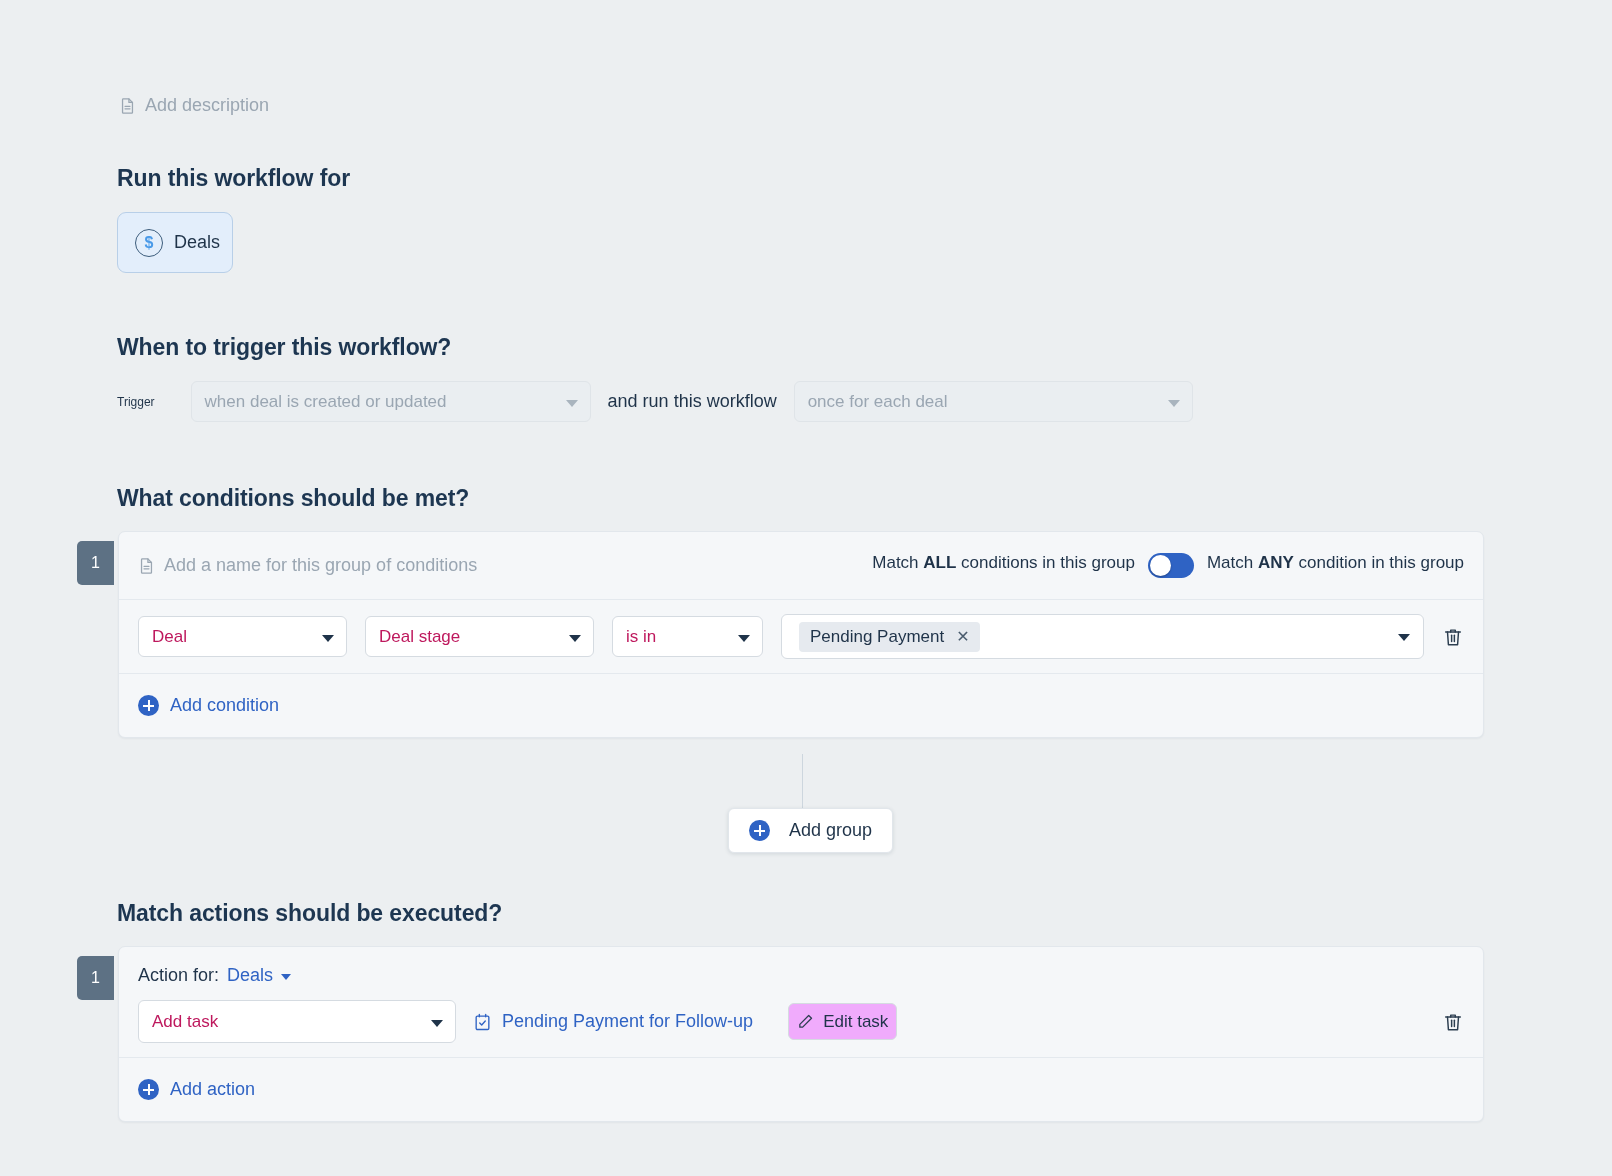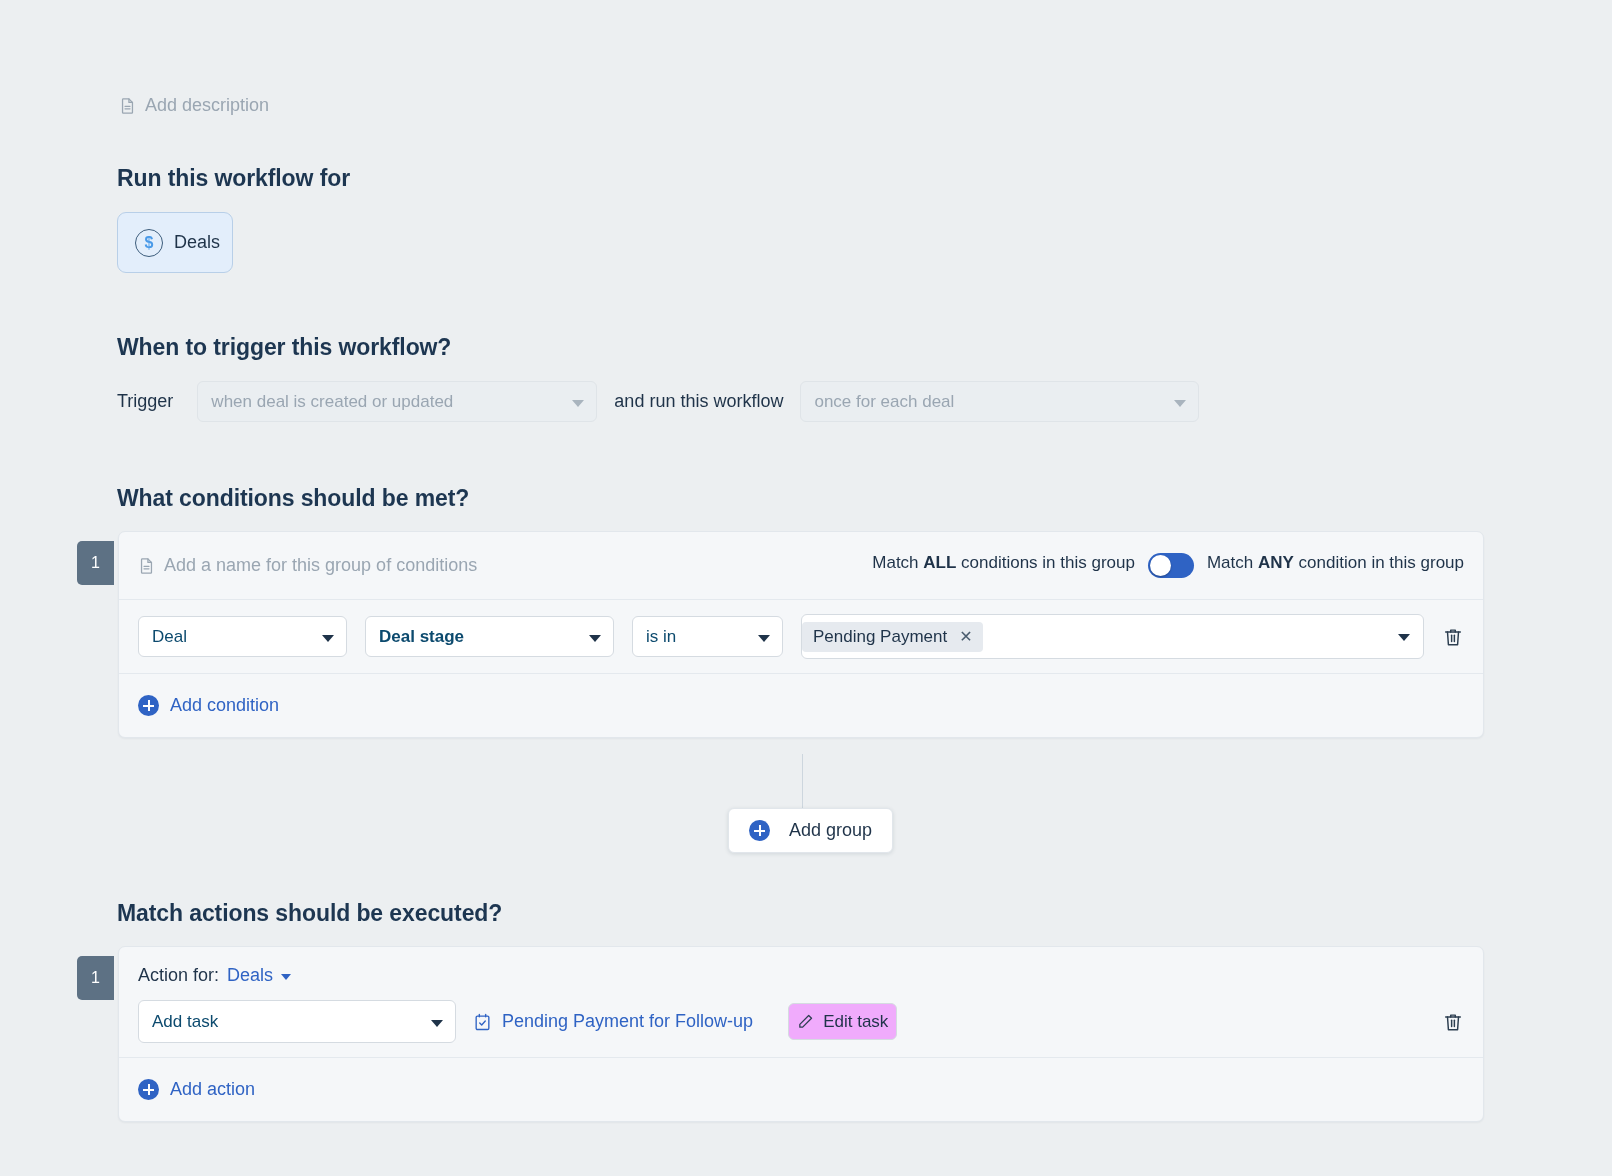--- a/index.html
+++ b/index.html
@@ -55,28 +55,28 @@
     display: flex; align-items: center; justify-content: center;
     font-size: 16px; font-weight: 700; color: #4a9ae8; line-height: 1;
   }
   .obj-card .lbl { font-size: 18px; color: #1f3349; }
 
   
   .trigger-row {
     position: absolute; left: 117px; top: 381px;
     display: flex; align-items: center; gap: 0;
   }
-  .trigger-label { font-size: 18px; color: #1f3349; margin-right: 24px; }
+  .trigger-label { font-size: 12px; color: #1f3349; margin-right: 36px; }
   .mid-label { font-size: 18px; color: #1f3349; margin: 0 17px; }
 
   .select {
     height: 41px; border-radius: 6px;
     border: 1px solid #d5dbe1; background: #ffffff;
     display: flex; align-items: center; padding: 0 13px;
-    font-size: 17px; color: #0c4a6e; cursor: pointer; position: relative;
+    font-size: 17px; color: #be185d; cursor: pointer; position: relative;
   }
   .select.disabled { background: #eaeef1; border-color: #dfe4e8; color: #9aa6b2; }
   .select .caret {
     position: absolute; right: 12px; top: 50%;
     width: 0; height: 0; margin-top: -2px;
     border-left: 6px solid transparent; border-right: 6px solid transparent;
     border-top: 7px solid #1f3349;
   }
   .select.disabled .caret { border-top-color: #a9b4be; }
   #sel-trigger { width: 400px; }
@@ -119,26 +119,26 @@
     position: absolute; top: 2px; left: 2px;
     width: 21px; height: 21px; border-radius: 50%;
     background: #ffffff; box-shadow: 0 1px 2px rgba(0,0,0,0.3);
   }
 
   .cond-row {
     height: 74px; display: flex; align-items: center;
     padding: 0 19px; gap: 18px; border-bottom: 1px solid #e4e9ee;
   }
   #sel-cond-module { width: 209px; }
-  #sel-cond-field { width: 249px; font-weight: bold; }
+  #sel-cond-field { width: 229px; }
   #sel-cond-op { width: 151px; }
   .multiselect {
     flex: 1 1 auto; height: 45px; border-radius: 6px;
     border: 1px solid #d5dbe1; background: #ffffff;
-    display: flex; align-items: center; padding: 0 0; position: relative;
+    display: flex; align-items: center; padding: 0 17px; position: relative;
     cursor: pointer;
   }
   .chip {
     display: inline-flex; align-items: center; gap: 12px;
     background: #e6eaef; border-radius: 4px;
     padding: 5px 10px 5px 11px; font-size: 17px; color: #1f3349;
   }
   .chip .x { font-size: 16px; color: #4a5c6e; cursor: pointer; line-height: 1; }
   .multiselect .caret {
     position: absolute; right: 13px; top: 50%; margin-top: -3px;

